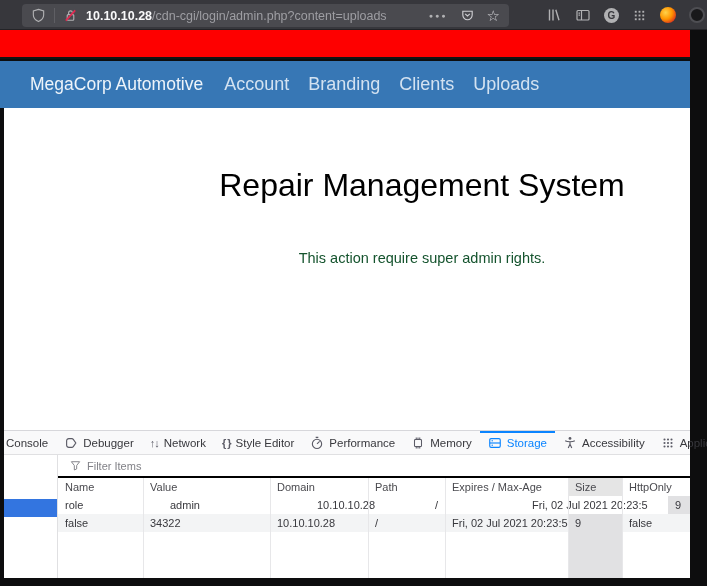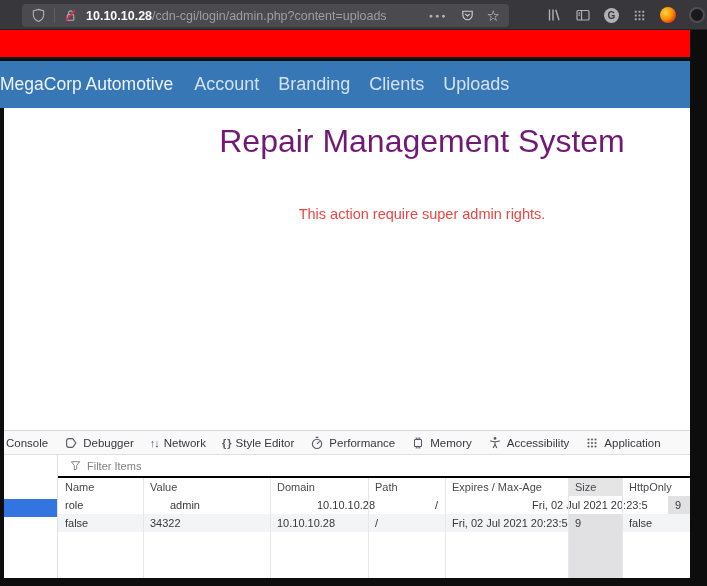--- a/index.html
+++ b/index.html
@@ -21,27 +21,27 @@
   .ub-spacer{flex:1;}
   .dots-icon{color:#b1b1b3; font-size:7px; letter-spacing:2px; margin-right:12px; cursor:pointer;}
   .star-icon{color:#cfcfd3; font-size:15px; line-height:1; margin-left:12px; cursor:pointer;}
   .tb-icons{position:absolute; left:546px; top:0; height:30px; display:flex; align-items:center; gap:13px;}
   .g-circle{width:15px; height:15px; border-radius:50%; background:#b1b1b3; color:#37373c; font-size:10px; font-weight:700; display:flex; align-items:center; justify-content:center;}
   .fox-icon{width:16px; height:16px; border-radius:50%; background:radial-gradient(circle at 35% 35%, #ffd24a 0%, #ff9500 45%, #d9301f 80%);}
   .partial-icon{width:16px; height:16px; border-radius:50%; background:#19191b; border:2px solid #4e4e53;}
 
   
   .banner{position:absolute; left:0; top:30px; width:690px; height:29px; background:var(--banner-red); border-bottom:2px solid #141414;}
-  .navbar{position:absolute; left:0; top:61px; width:690px; height:47px; background:var(--navbar-blue); display:flex; align-items:center; }
+  .navbar{position:absolute; left:0; top:61px; width:690px; height:47px; background:var(--navbar-blue); display:flex; align-items:center; padding-left:30px;}
   .brand{color:#eef4fa; font-size:17.5px; margin-right:21px; cursor:pointer;}
   .navlink{color:#d3e2f1; font-size:18px; margin-right:19px; text-decoration:none; cursor:pointer;}
   .content{position:absolute; left:4px; top:108px; width:686px; height:322px; background:#ffffff;}
   .centerwrap{padding-left:150px; text-align:center;}
-  .centerwrap h1{margin-top:15px; font-size:32px; font-weight:400; color:#701a75;}
-  .centerwrap p{margin-top:46px; font-size:14.5px; color:#ef4444;}
+  .centerwrap h1{margin-top:59px; font-size:32px; font-weight:400; color:#000000;}
+  .centerwrap p{margin-top:46px; font-size:14.5px; color:#14532d;}
 
   
   .devtools{position:absolute; left:4px; top:430px; width:686px; height:148px; background:#fff; border-top:1px solid #d7d7db; font-size:11.5px; color:#38383d;}
   .dt-tabs{height:24px; background:#f9f9fa; border-bottom:1px solid #e0e0e2; display:flex; align-items:stretch;}
   .dt-tab{display:flex; align-items:center; gap:5px; padding:0 8px; cursor:pointer; white-space:nowrap;}
   .dt-tab:first-child{padding-left:2px;}
   .dt-tab.active{color:var(--accent-blue); box-shadow:inset 0 2px 0 var(--accent-blue);}
   .dt-tab svg{color:#5b5b66;}
   .dt-tab.active svg{color:var(--accent-blue);}
   .dt-ticon{color:#5b5b66; font-size:11px; font-weight:700; letter-spacing:-1px;}
@@ -157,20 +157,29 @@
         </svg>
         <span>Performance</span>
       </div>
       <div class="dt-tab">
         <svg width="14" height="14" viewBox="0 0 16 16" fill="none" stroke="currentColor" stroke-width="1.2">
           <rect x="4" y="4" width="8" height="8" rx="1"></rect>
           <path d="M6 1.8 v2 M8 1.8 v2 M10 1.8 v2 M6 12.2 v2 M8 12.2 v2 M10 12.2 v2"></path>
         </svg>
         <span>Memory</span>
       </div>
+      <div class="dt-tab active">
+        <svg width="14" height="14" viewBox="0 0 16 16" fill="none" stroke="currentColor" stroke-width="1.3">
+          <rect x="2" y="3" width="12" height="10" rx="1.5"></rect>
+          <line x1="2" y1="8" x2="14" y2="8"></line>
+          <circle cx="4.8" cy="5.5" r="0.8" fill="currentColor" stroke="none"></circle>
+          <circle cx="4.8" cy="10.5" r="0.8" fill="currentColor" stroke="none"></circle>
+        </svg>
+        <span>Storage</span>
+      </div>
       <div class="dt-tab">
         <svg width="14" height="14" viewBox="0 0 16 16" fill="none" stroke="currentColor" stroke-width="1.3">
           <circle cx="8" cy="2.8" r="1.6" fill="currentColor" stroke="none"></circle>
           <path d="M2.5 5.5 C5 7 11 7 13.5 5.5 M8 6.8 V9.3 M8 9.3 L6 13.8 M8 9.3 L10 13.8"></path>
         </svg>
         <span>Accessibility</span>
       </div>
       <div class="dt-tab">
         <svg width="14" height="14" viewBox="0 0 16 16" fill="currentColor">
           <circle cx="4" cy="4" r="1.2"></circle>

